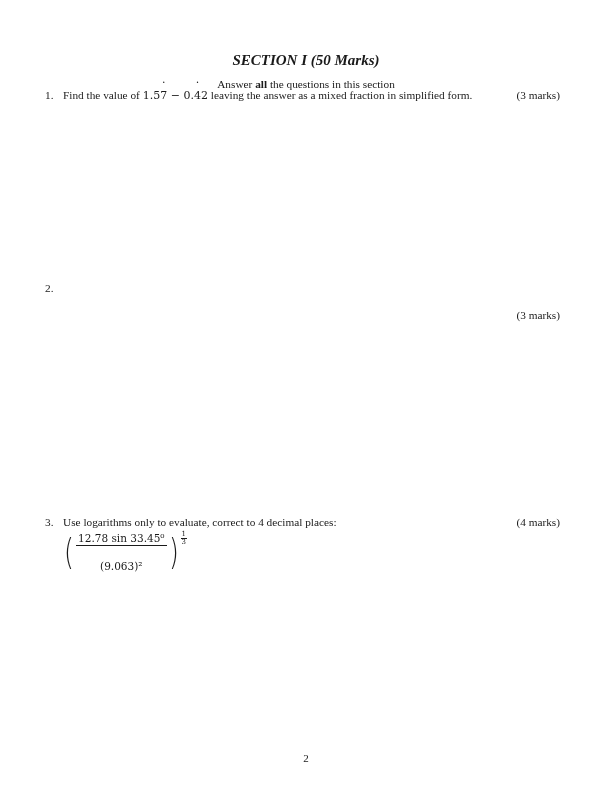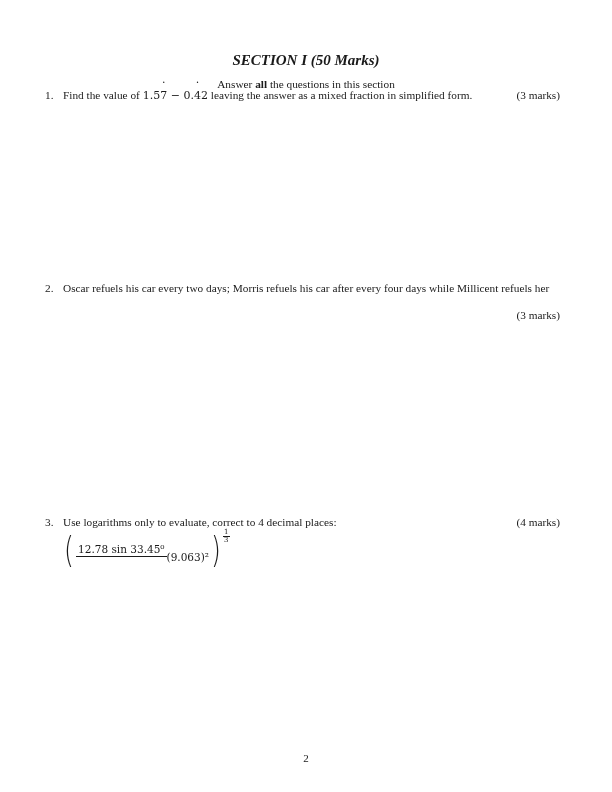--- a/index.html
+++ b/index.html
@@ -9,42 +9,41 @@
     .center { left: 0; width: 612px; text-align: center; }
     .title { top: 52px; font-weight: bold; font-size: 15px; font-style: italic; }
     .subtitle { top: 66px; font-size: 11.3px; margin-top: 12px; }
     .qnum { left: 45px; }
     .qtext { left: 63px; width: 500px; line-height: 13.4px; }
     .dotted { position: relative; display: inline-block; }
     .dotted::before { content: "\02D9"; position: absolute; left: 50%; top: -7px; transform: translateX(-50%); font-size: 12px; }
     .math { font-family: "DejaVu Serif", serif; font-size: 11px; }
     .frac-wrap { position: absolute; left: 62px; top: 532px; display: flex; align-items: center; }
     .paren { font-size: 36px; font-weight: 200; line-height: 36px; transform: scaleX(0.7); font-family: "DejaVu Sans", sans-serif; }
-    .frac { display: inline-flex; flex-direction: row; align-items: center; font-family: "DejaVu Serif", serif; font-size: 10.5px; }
+    .frac { display: inline-flex; flex-direction: column; align-items: center; font-family: "DejaVu Serif", serif; font-size: 10.5px; }
     .num { border-bottom: 1px solid #1a1a1a; padding: 0 2px 1px 2px; }
     .den { padding-top: 14px; }
     .exp { position: relative; top: -14px; display: inline-flex; flex-direction: column; align-items: center; font-size: 7px; line-height: 7px; font-family: "DejaVu Serif", serif; }
     .exp .t { border-bottom: 0.8px solid #1a1a1a; padding: 0 1px; }
     .pagenum { top: 752px; font-size: 11px; }
   </style>
 </head>
 <body>
 
 <div class="abs center title">SECTION I (50 Marks)</div>
 <div class="abs center subtitle"><span>Answer </span><b>all</b><span> the questions in this section</span></div>
 
 <div class="abs qnum" style="top:89px;">1.</div>
 <div class="abs qtext" style="top:89px;">
   <span>Find the value of </span><span class="math"><span>1.5</span><span class="dotted">7</span><span> − </span><span>0.</span><span class="dotted">4</span><span>2</span></span><span> leaving the answer as a mixed fraction in simplified form.</span>
 </div>
 <div class="abs" style="top:89px; right:52px;">(3 marks)</div>
 
 <div class="abs qnum" style="top:282px;">2.</div>
 <div class="abs qtext" style="top:282px; width:520px;">
-  <div>Oscar refuels his car every two days; Morris refuels his car after every four days while Millicent refuels her</div>
 </div>
 <div class="abs" style="top:309px; right:52px;">(3 marks)</div>
 
 <div class="abs qnum" style="top:516px;">3.</div>
 <div class="abs qtext" style="top:516px;">Use logarithms only to evaluate, correct to 4 decimal places:</div>
 <div class="abs" style="top:516px; right:52px;">(4 marks)</div>
 <div class="frac-wrap">
   <span class="paren">(</span>
   <span class="frac">
     <span class="num">12.78 sin 33.45⁰</span>

